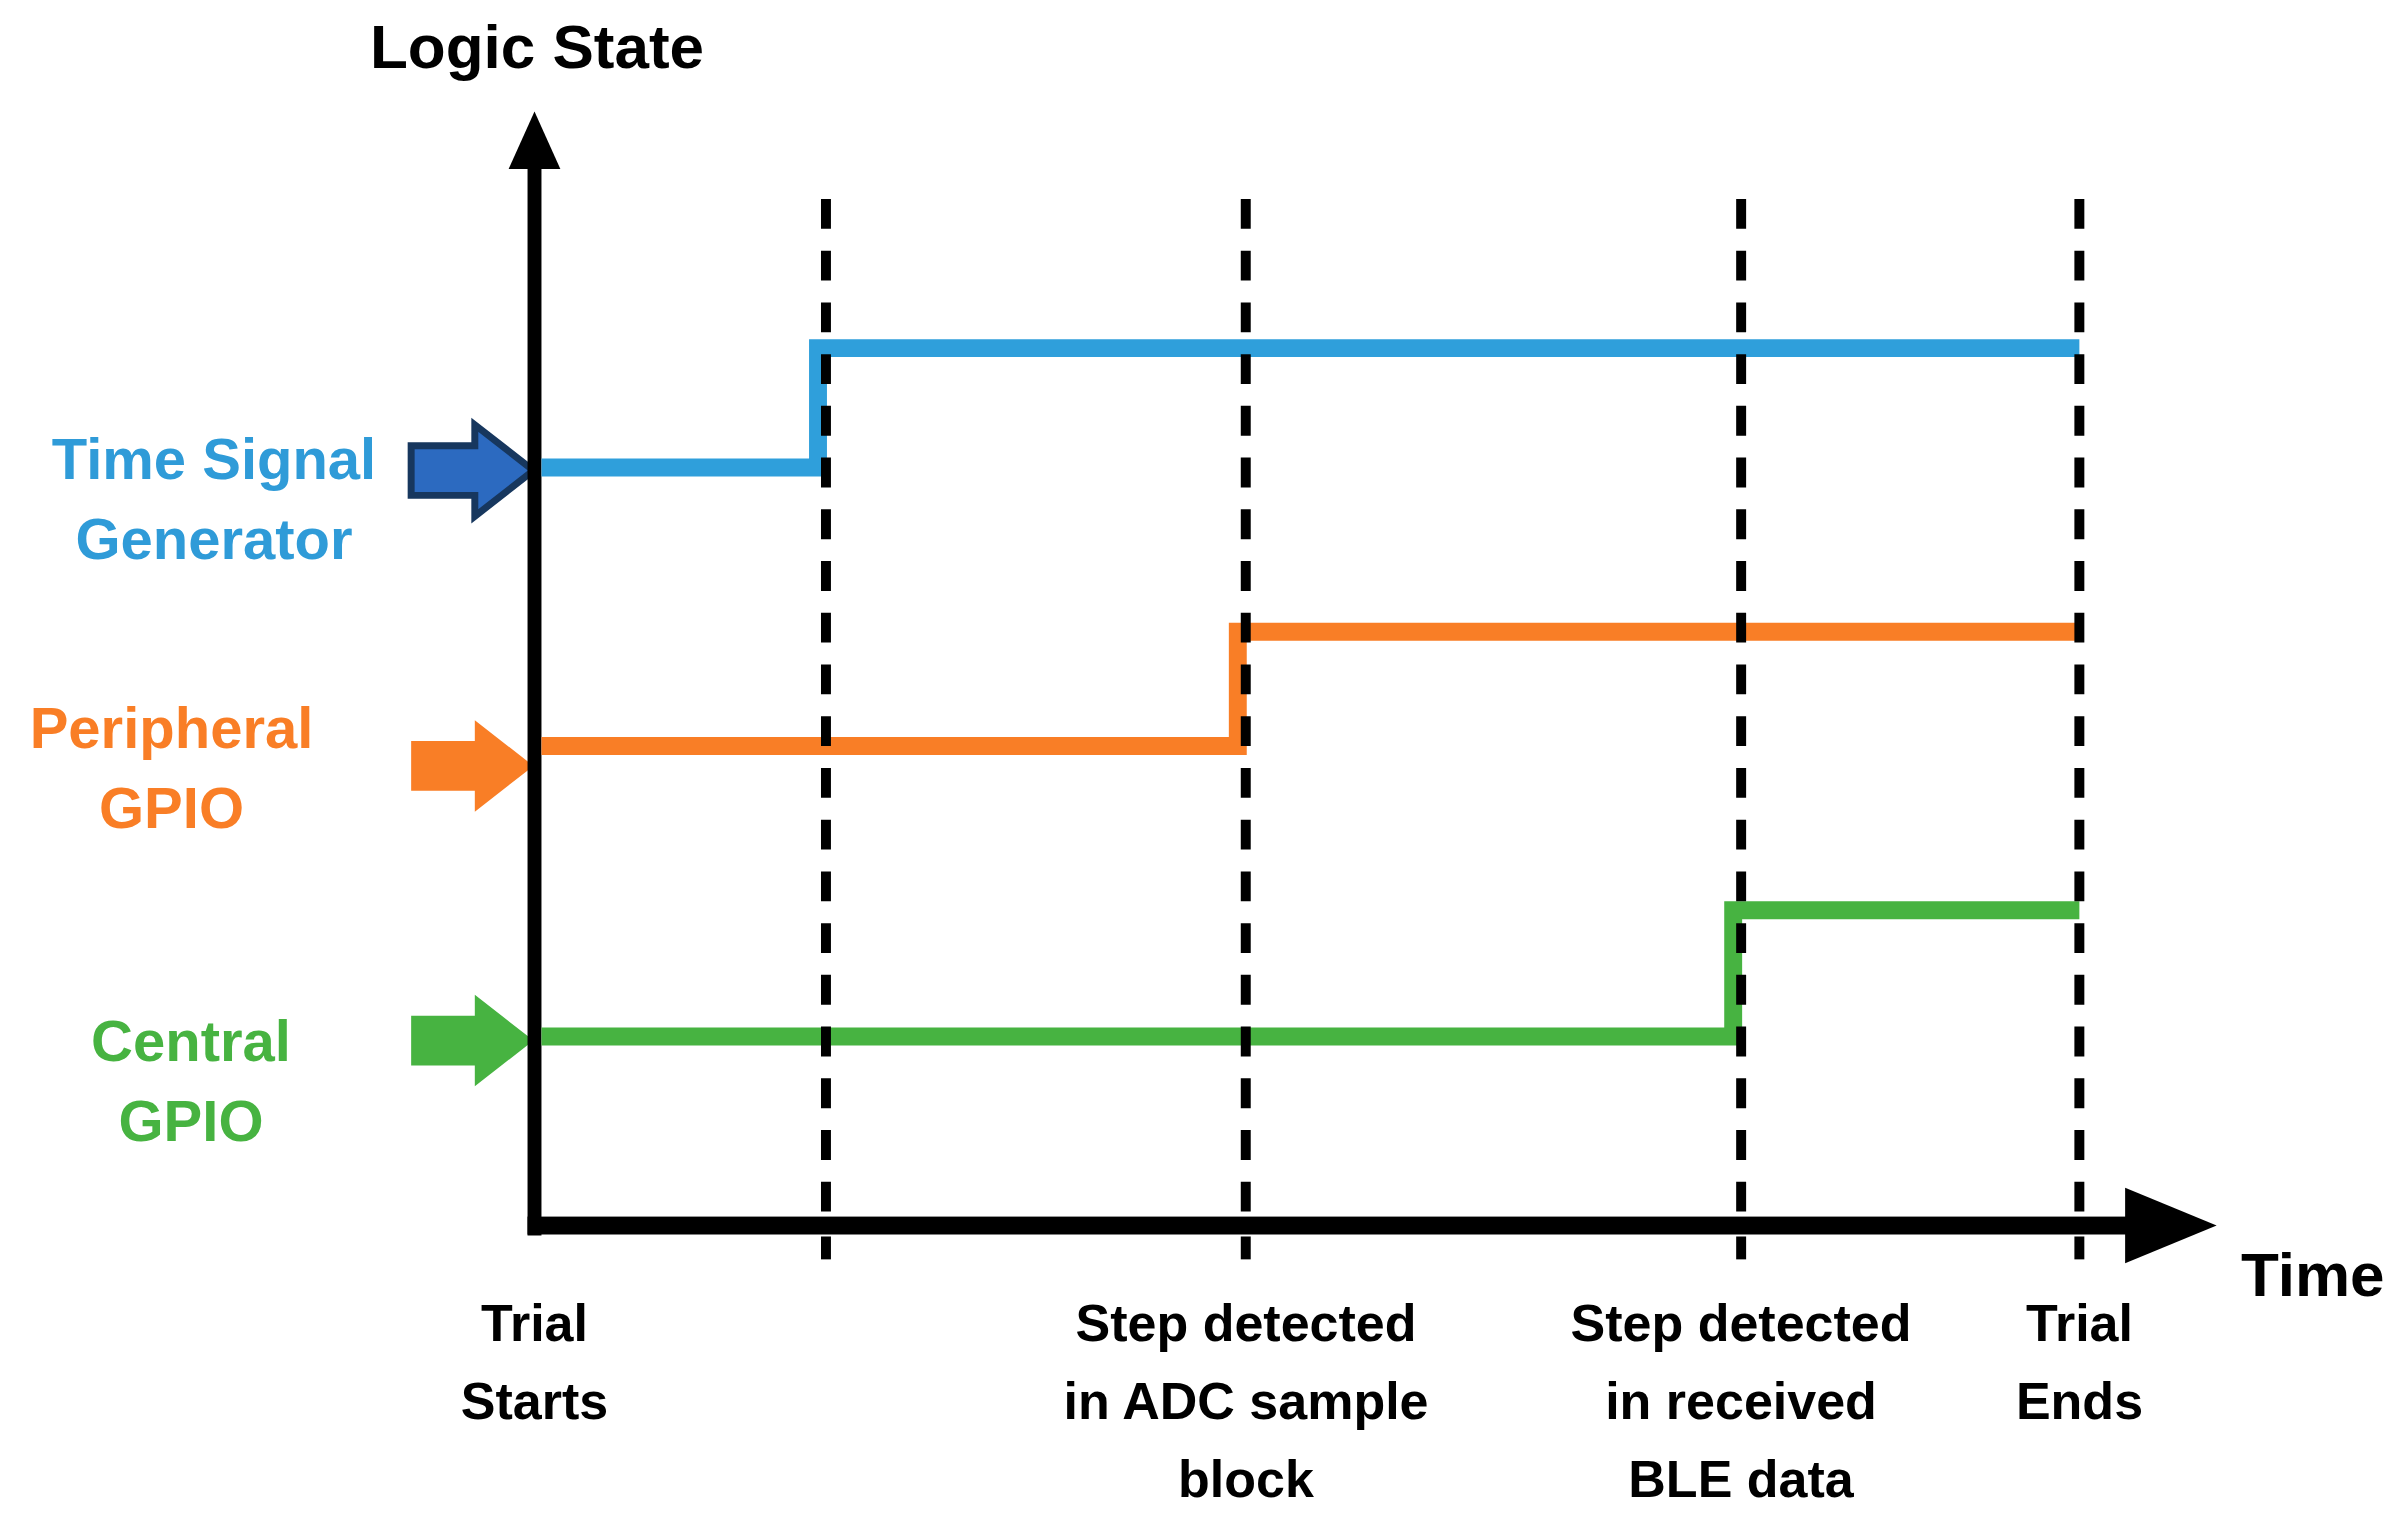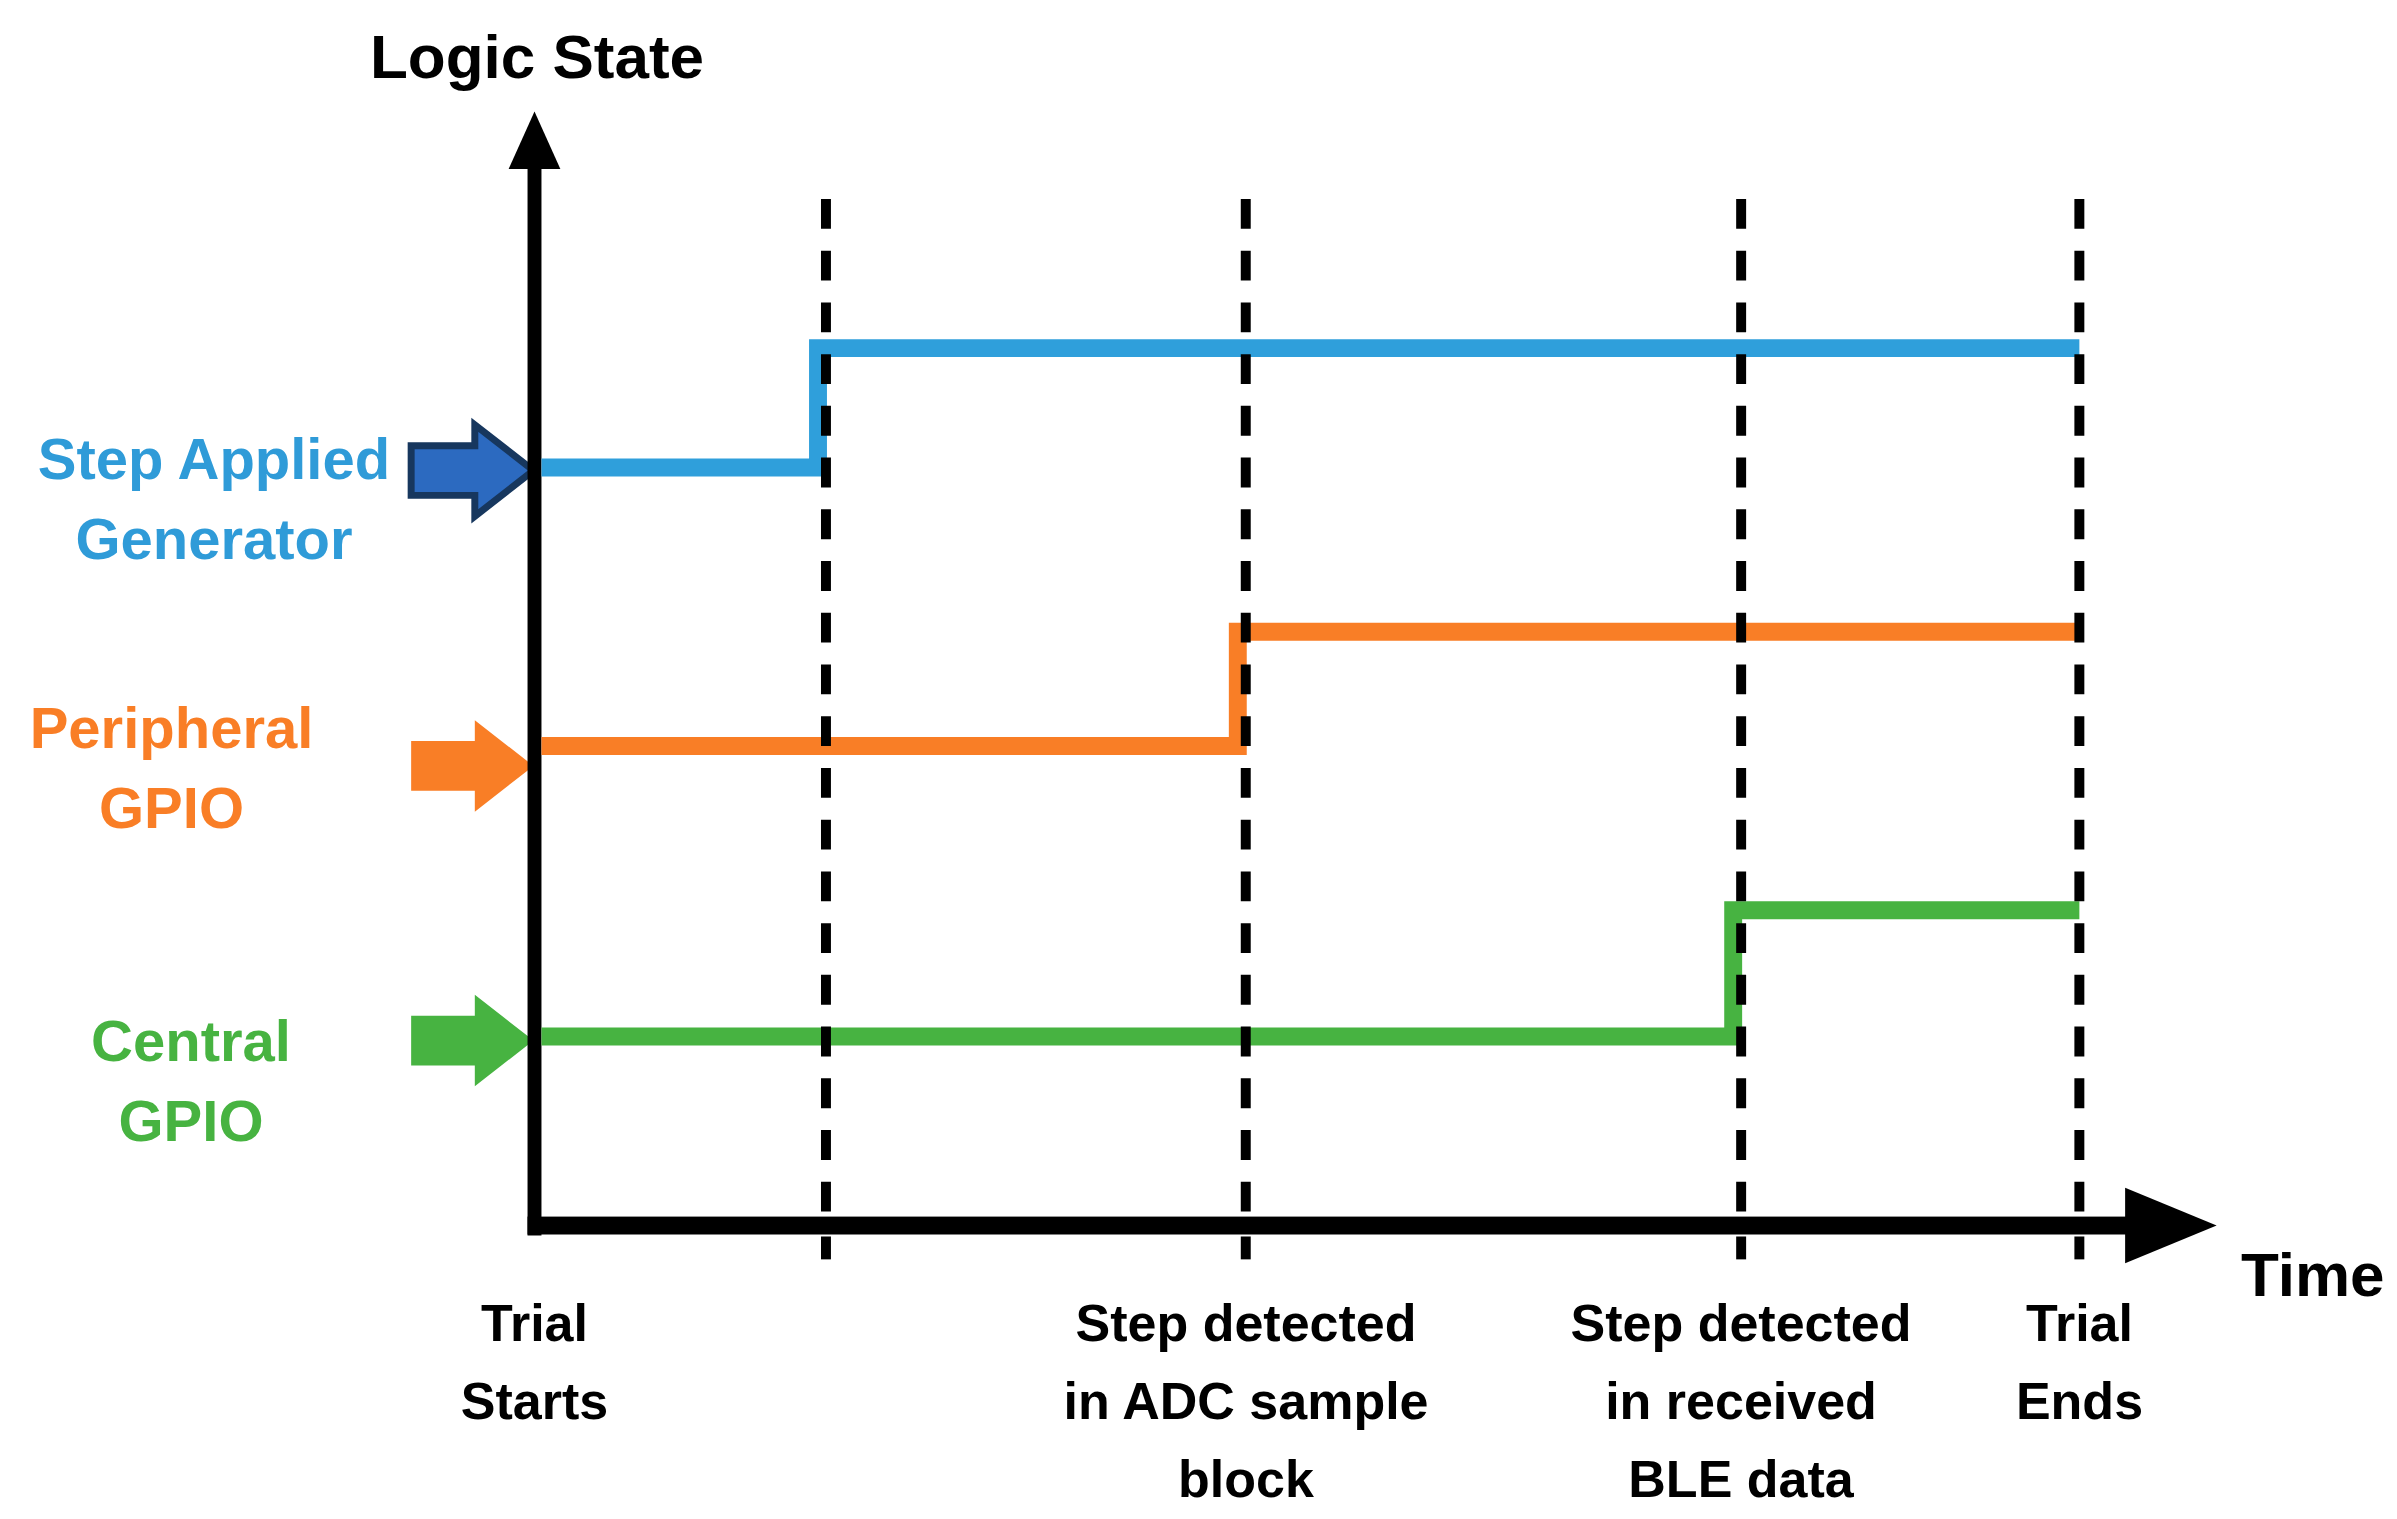--- a/index.html
+++ b/index.html
@@ -15,25 +15,25 @@
   .sig-orange{color:#F97E26;}
   .sig-green{color:#47B341;padding-left:17px;}
   .event-label{font-size:52px;line-height:78px;color:#000;}
   svg{position:absolute;left:0;top:0;}
 </style>
 </head>
 <body>
 
 <div id="canvas">
 
-  <div class="lbl axis-title" style="left:328px;top:10px;width:418px;margin-top:10px;">Logic State</div>
+  <div class="lbl axis-title" style="left:328px;top:10px;width:418px;">Logic State</div>
 
   <div class="lbl time-title" style="left:2241px;top:1238px;width:157px;">Time</div>
 
-  <div class="lbl sig-label sig-blue" style="left:10px;top:419px;width:408px;">Step Applied
+  <div class="lbl sig-label sig-blue" style="left:10px;top:419px;width:408px;">Time Signal
 Generator</div>
   <div class="lbl sig-label sig-orange" style="left:0px;top:688px;width:343px;">Peripheral
 GPIO</div>
   <div class="lbl sig-label sig-green" style="left:0px;top:1001px;width:348px;">Central GPIO</div>
 
   <div class="lbl event-label" style="left:385px;top:1284px;width:299px;">Trial
 Starts</div>
   <div class="lbl event-label" style="left:1007px;top:1284px;width:478px;">Step detected
 in ADC sample
 block</div>

